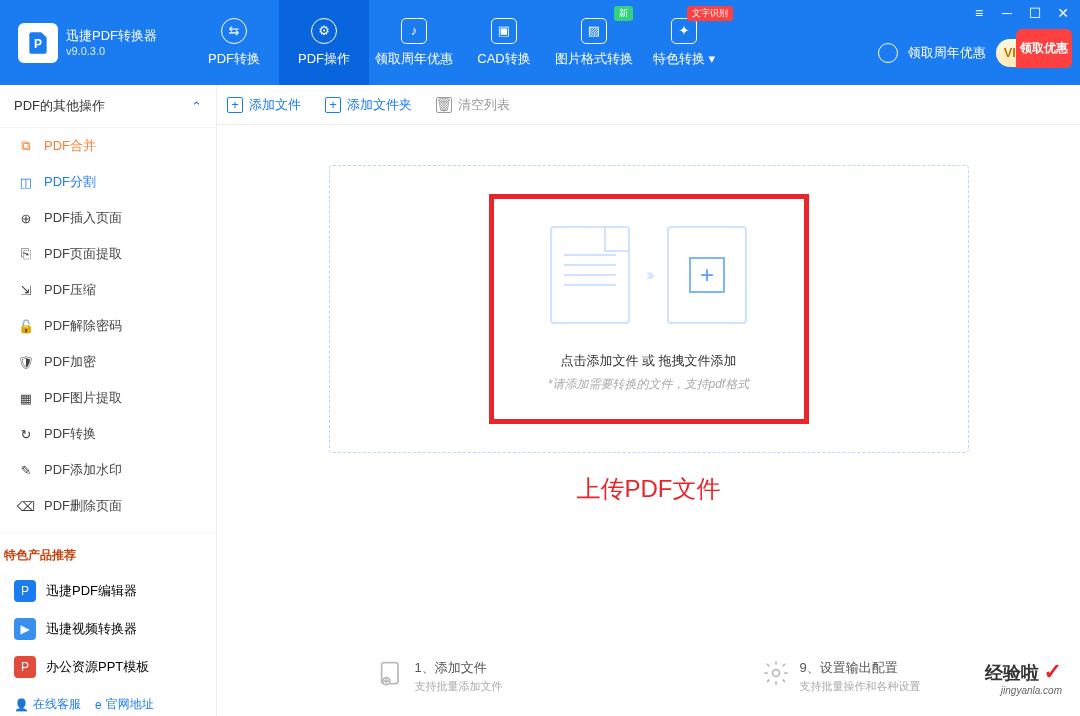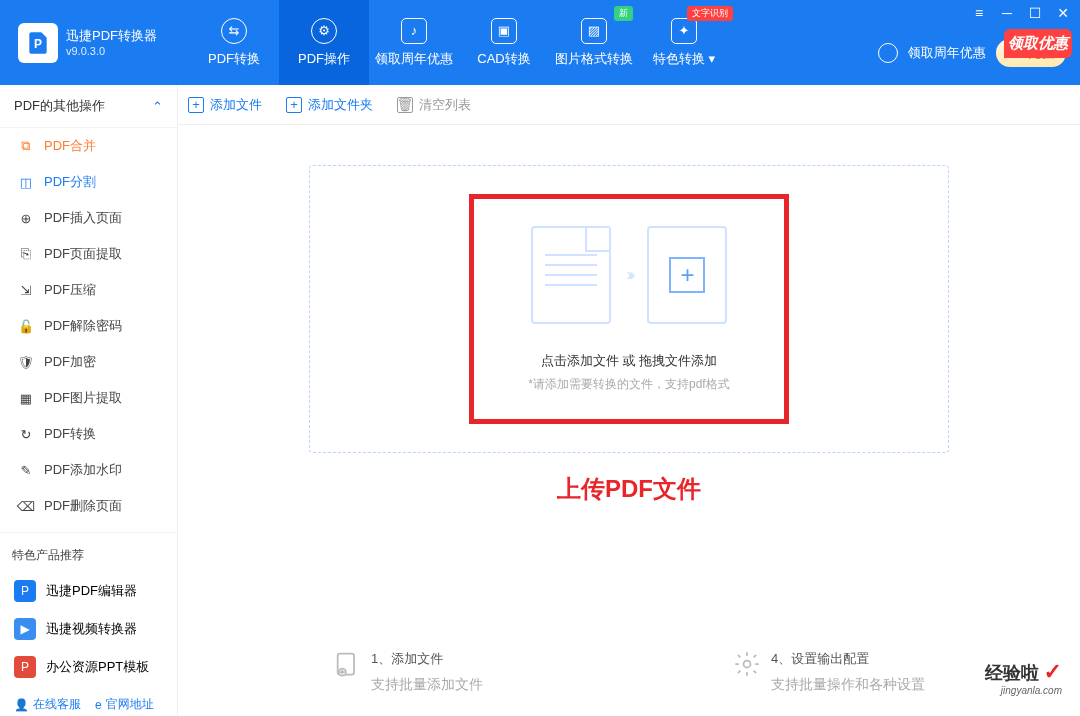--- a/index.html
+++ b/index.html
@@ -19,32 +19,32 @@
 .tab-icon.sq { border-radius:5px; }
 .badge { position:absolute; top:6px; right:6px; background:#35d181; color:#fff; font-size:9px; padding:1px 5px; border-radius:3px; }
 .badge.red { background:#ff4040; right:-4px; }
 
 .winbtns { position:absolute; top:6px; right:10px; display:flex; gap:14px; }
 .winbtn { width:14px; height:14px; color:#fff; cursor:pointer; display:flex; align-items:center; justify-content:center; font-size:14px; }
 
 .right-actions { position:absolute; right:14px; bottom:18px; display:flex; align-items:center; gap:10px; }
 .user-ico { width:20px; height:20px; border:1.5px solid #fff; border-radius:50%; }
 .vip-btn { position:relative; background:linear-gradient(180deg,#fff8e8,#ffe9b0); color:#c07a00; font-size:13px; padding:5px 12px 5px 8px; border-radius:20px; cursor:pointer; font-weight:bold; }
-.vip-tag { position:absolute; top:-10px; right:-6px; background:#ff4040; color:#fff; font-size:15px; padding:5px 4px; border-radius:6px 6px 6px 0;font-style:italic; }
+.vip-tag { position:absolute; top:-10px; right:-6px; background:#ff4040; color:#fff; font-size:12px; padding:11px 4px; border-radius:6px 6px 6px 0; }
 
 .body { display:flex; height:calc(100% - 85px); }
-.sidebar { width:178px; border-right:1px solid #eee; display:flex; flex-direction:column; }
+.sidebar { width:217px; border-right:1px solid #eee; display:flex; flex-direction:column; }
 .side-head { display:flex; justify-content:space-between; align-items:center; padding:12px 14px; font-size:13px; color:#333; cursor:pointer; border-bottom:1px solid #f3f3f3; }
 .side-head .chev { color:#1b7bf1; }
 .side-item { display:flex; align-items:center; padding:9px 18px; font-size:13px; color:#444; cursor:pointer; gap:10px; }
 .side-item.hl { color:#ff7b2e; }
 .side-item.active { color:#1b7bf1; }
 .side-ico { width:16px; height:16px; flex:none; display:flex; align-items:center; justify-content:center; }
 
-.recommend-head { padding:14px 12px 8px; font-size:12px; color:#404040; border-top:1px solid #f3f3f3; margin-top:8px; }
+.recommend-head { padding:14px 4px 8px; font-size:12px; color:#c2410c; border-top:1px solid #f3f3f3; margin-top:8px;font-weight:bold; }
 .rec-item { display:flex; align-items:center; padding:8px 14px; gap:10px; font-size:13px; cursor:pointer; }
 .rec-ico { width:22px; height:22px; border-radius:4px; display:flex; align-items:center; justify-content:center; color:#fff; font-size:12px; }
 .bottom-links { display:flex; gap:14px; padding:10px 14px; font-size:12px; margin-top:auto; }
 .bottom-links .lk { display:flex; align-items:center; gap:4px; cursor:pointer; }
 
 .main { flex:1; display:flex; flex-direction:column; }
 .toolbar { height:40px; border-bottom:1px solid #eee; display:flex; align-items:center; padding:0 10px; gap:24px; }
 .tbtn { display:flex; align-items:center; gap:6px; font-size:13px; cursor:pointer; color:#1b7bf1; }
 .tbtn.gray { color:#999; }
 .tbtn .box { width:16px; height:16px; border:1px solid currentColor; border-radius:2px; display:flex; align-items:center; justify-content:center; font-size:13px; line-height:1; }
@@ -54,28 +54,28 @@
 .redbox { position:absolute; left:50%; top:50%; transform:translate(-50%,-50%); width:320px; height:230px; border:5px solid #e8252b; pointer-events:none; }
 .doc-row { display:flex; align-items:center; gap:16px; margin-bottom:28px; }
 .doc-ico { width:80px; height:98px; border:2px solid #cfe2ff; border-radius:4px; position:relative; }
 .doc-ico::before { content:""; position:absolute; top:0; right:0; width:22px; height:22px; border-left:2px solid #cfe2ff; border-bottom:2px solid #cfe2ff; background:#fff; }
 .doc-lines { position:absolute; left:12px; top:26px; right:12px; }
 .doc-lines div { height:2px; background:#cfe2ff; margin-bottom:8px; }
 .chevrons { color:#cfe2ff; font-size:16px; letter-spacing:-4px; }
 .doc-plus { width:80px; height:98px; border:2px solid #cfe2ff; border-radius:4px; display:flex; align-items:center; justify-content:center; }
 .plus-box { width:36px; height:36px; border:2px solid #7fb5ff; display:flex; align-items:center; justify-content:center; color:#5a9dff; font-size:24px; }
 .drop-title { font-size:13px; color:#333; margin-bottom:6px; }
-.drop-sub { font-size:12px; color:#aaa; }
-.annot { color:#e8252b; font-size:24px; margin-top:20px; font-weight:700; }
+.drop-sub { font-size:12px; color:#aaa;font-style:italic; }
+.annot { color:#e8252b; font-size:24px; margin-top:20px; font-weight:400; }
 
 .steps { display:flex; justify-content:space-around; padding:18px 30px 22px; }
 .step { display:flex; gap:10px; align-items:flex-start; }
 .step-ico { width:28px; height:28px; color:#bbb; flex:none; }
 .step-txt .t { font-size:13px; color:#555; }
-.step-txt .s { font-size:14px; color:#aaa; margin-top:8px; }
+.step-txt .s { font-size:11px; color:#aaa; margin-top:2px; }
 
 .watermark { position:absolute; right:18px; bottom:20px; text-align:right; }
 .watermark .w1 { font-size:18px; font-weight:bold; color:#333; }
 .watermark .chk { color:#e8252b; font-size:22px; font-weight:bold; }
 .watermark .w2 { font-size:10px; color:#666; font-style:italic; }
 </style>
 </head>
 <body>
 
 <div class="header">
@@ -265,21 +265,21 @@
             <div class="t">1、添加文件</div>
             <div class="s">支持批量添加文件</div>
           </div>
       </div>
       <div class="step">
         <svg class="step-ico" viewBox="0 0 24 24" fill="none" stroke="#bbb" stroke-width="1.5">
             <circle cx="12" cy="12" r="3"></circle>
             <path d="M12 2v3M12 19v3M4.2 4.2l2.1 2.1M17.7 17.7l2.1 2.1M2 12h3M19 12h3M4.2 19.8l2.1-2.1M17.7 6.3l2.1-2.1"></path>
           </svg>
         <div class="step-txt">
-            <div class="t">4、设置输出配置</div>
+            <div class="t">9、设置输出配置</div>
             <div class="s">支持批量操作和各种设置</div>
           </div>
       </div>
     </div>
   </div>
 </div>
 
 <div class="watermark">
   <div><span class="w1">经验啦</span> <span class="chk">✓</span></div>
   <div class="w2">jingyanla.com</div>

